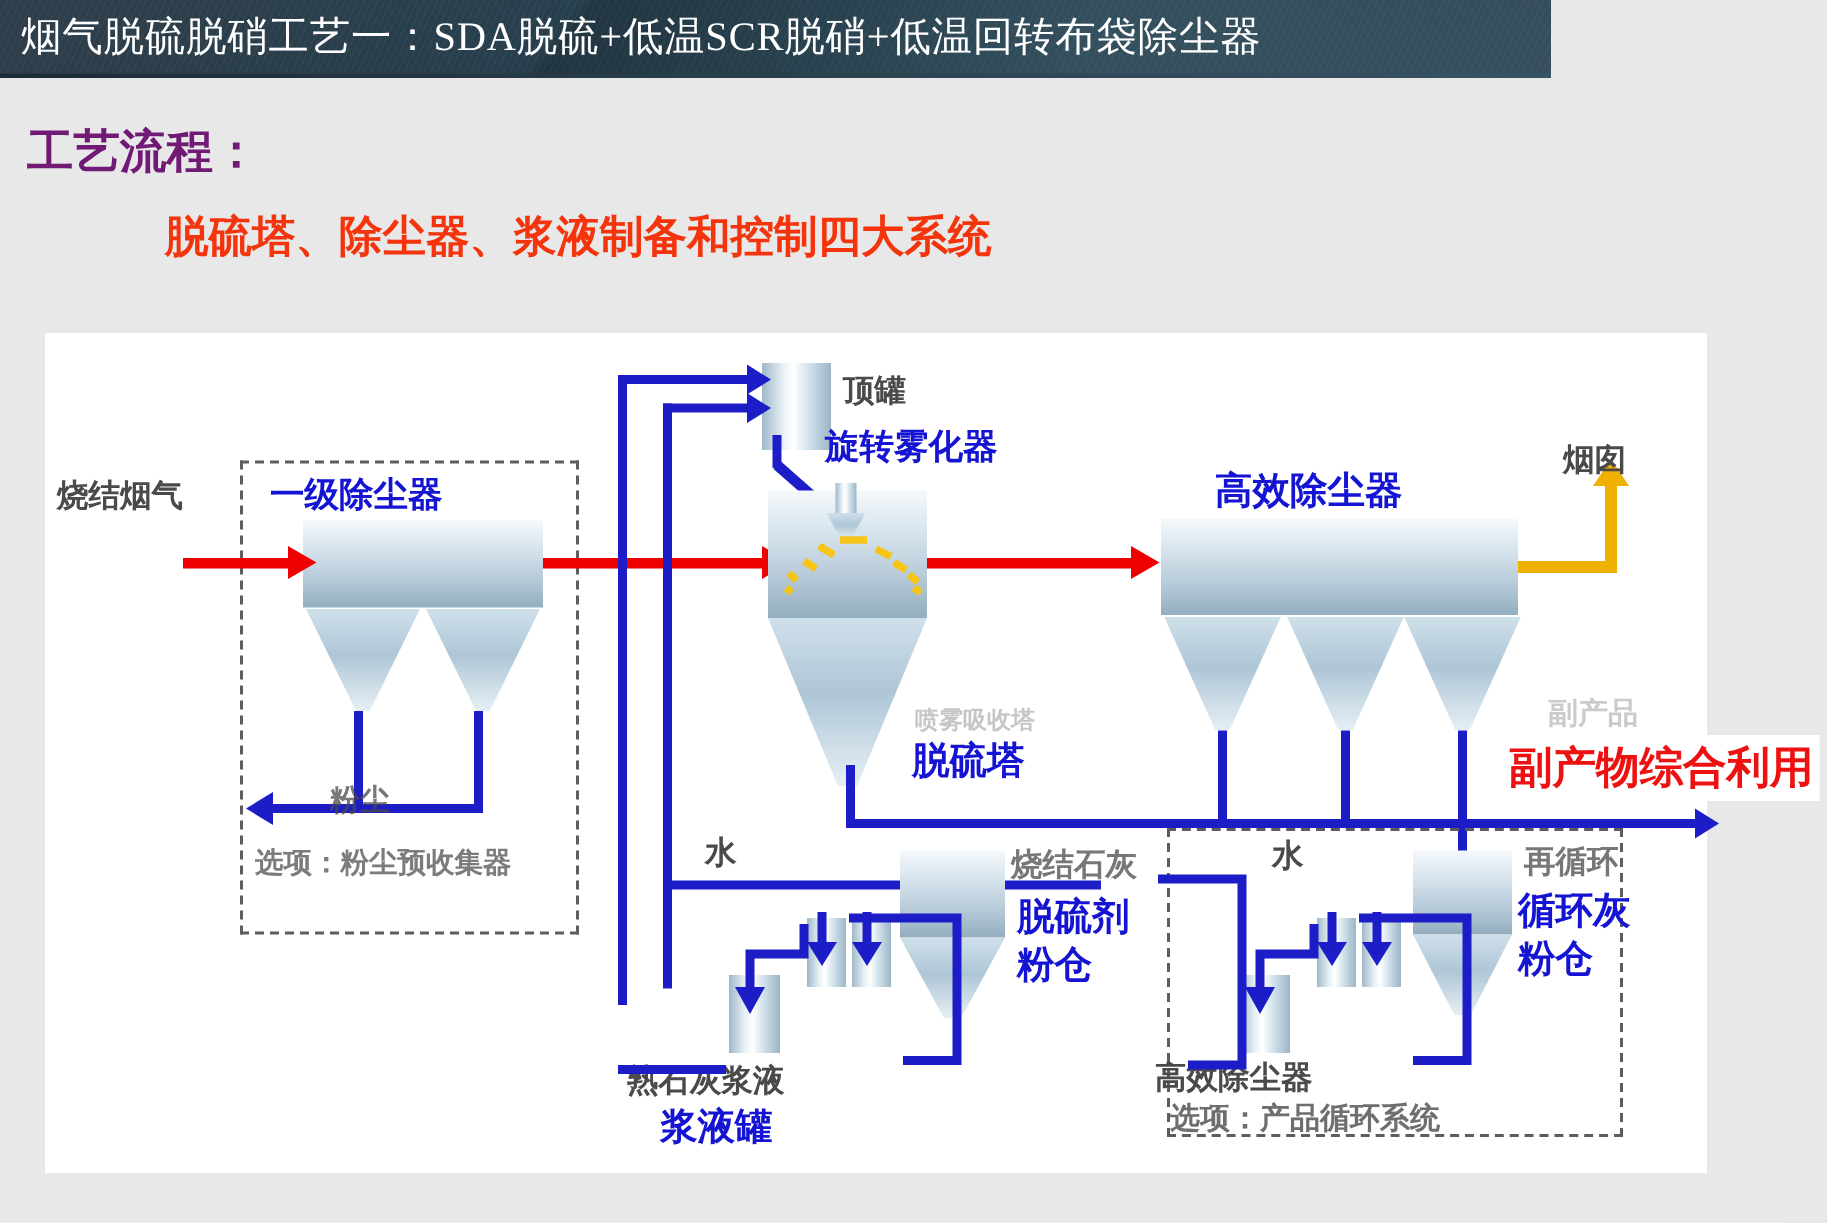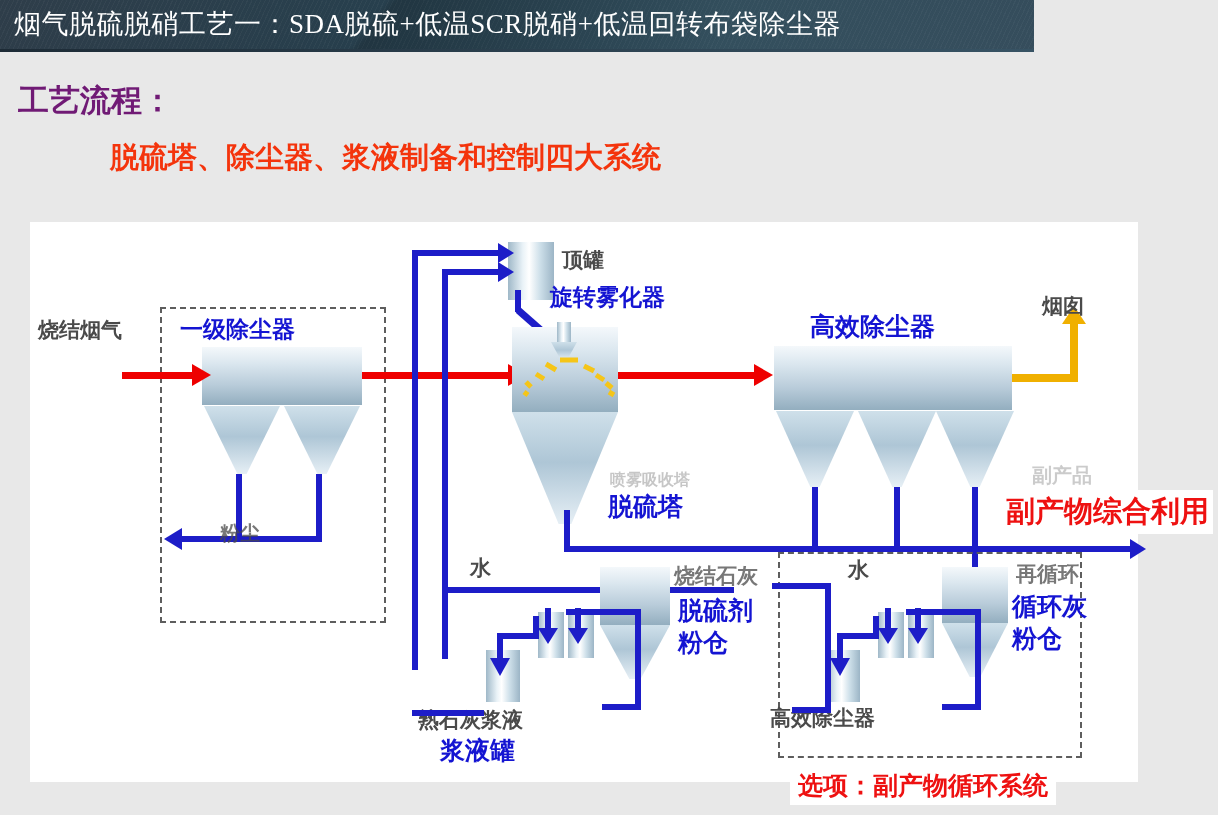--- a/index.html
+++ b/index.html
@@ -97,20 +97,21 @@
   <div class="hopper" style="left:254px;top:184px;width:76px;height:68px;clip-path:polygon(0 0,100% 0,56% 100%,44% 100%);"></div>
 
   <div class="rd-h" style="left:92px;top:150px;width:72px;"></div>
   <div class="ar ar-r-red" style="left:162px;top:142px;"></div>
 
   <div class="bl-v" style="left:206px;top:252px;height:68px;"></div>
   <div class="bl-v" style="left:286px;top:252px;height:68px;"></div>
   <div class="bl-h" style="left:152px;top:314px;width:140px;"></div>
   <div class="ar ar-l-blue" style="left:134px;top:306px;"></div>
   <div class="lbl gray-lbl" style="left:190px;top:298px;font-size:20px;opacity:0.75;">粉尘</div>
+  <div class="lbl gray-lbl" style="left:140px;top:340px;font-size:19px;opacity:0.72;">选项：粉尘预收集器</div>
 
   <div class="rd-h" style="left:332px;top:150px;width:150px;"></div>
   <div class="ar ar-r-red" style="left:478px;top:142px;"></div>
 
   <div class="cyl" style="left:478px;top:20px;width:46px;height:58px;"></div>
   <div class="lbl gray-lbl" style="left:532px;top:24px;font-size:21px;">顶罐</div>
   <div class="lbl blue-lbl" style="left:520px;top:60px;font-size:23px;">旋转雾化器</div>
 
   <div class="bl-v" style="left:382px;top:28px;height:420px;"></div>
   <div class="bl-h" style="left:382px;top:28px;width:88px;"></div>
@@ -220,32 +221,32 @@
       <path d="M78,6 L78,28"></path>
       <path d="M108,6 L108,28"></path>
       <path d="M66,14 L66,34 L30,34 L30,60"></path>
     </g>
     <polygon points="78,42 68,26 88,26" fill="#1d1dc8"></polygon>
     <polygon points="108,42 98,26 118,26" fill="#1d1dc8"></polygon>
     <polygon points="30,74 20,56 40,56" fill="#1d1dc8"></polygon>
   </svg>
 
   <div class="lbl gray-lbl" style="left:740px;top:482px;font-size:21px;">高效除尘器</div>
+  <div class="lbl gray-lbl" style="left:750px;top:510px;font-size:20px;opacity:0.8;">选项：产品循环系统</div>
 
   <div class="box-body" style="left:912px;top:345px;width:66px;height:56px;"></div>
   <div class="hopper" style="left:912px;top:401px;width:66px;height:54px;clip-path:polygon(0 0,100% 0,58% 100%,42% 100%);"></div>
   <div class="lbl gray-lbl" style="left:986px;top:338px;font-size:21px;opacity:0.75;">再循环</div>
   <div class="lbl blue-lbl" style="left:982px;top:368px;font-size:25px;">循环灰</div>
   <div class="lbl blue-lbl" style="left:982px;top:400px;font-size:25px;">粉仓</div>
 
   <svg style="position:absolute;left:870px;top:385px;width:110px;height:115px;overflow:visible;">
     <path d="M6,5 L78,5 L78,100 L42,100" stroke="#1d1dc8" stroke-width="6" fill="none"></path>
   </svg>
 
   <svg style="position:absolute;left:742px;top:358px;width:70px;height:140px;overflow:visible;">
     <path d="M0,6 L56,6 L56,130 L20,130" stroke="#1d1dc8" stroke-width="6" fill="none"></path>
   </svg>
 
   <div class="bl-h" style="left:382px;top:488px;width:72px;"></div>
 
-  <div class="lbl red-lbl" style="left:760px;top:544px;font-size:25px;padding:3px 8px;">选项：副产物循环系统</div>
 
 </div>
 
 </body></html>

